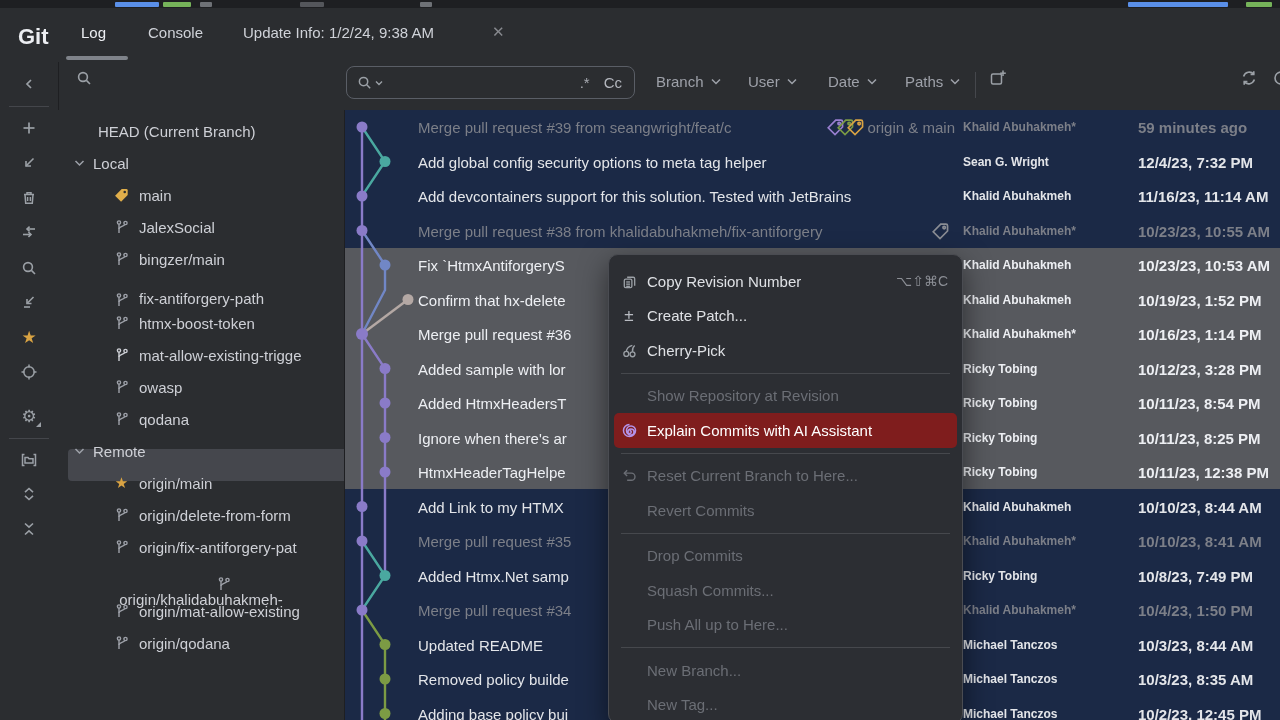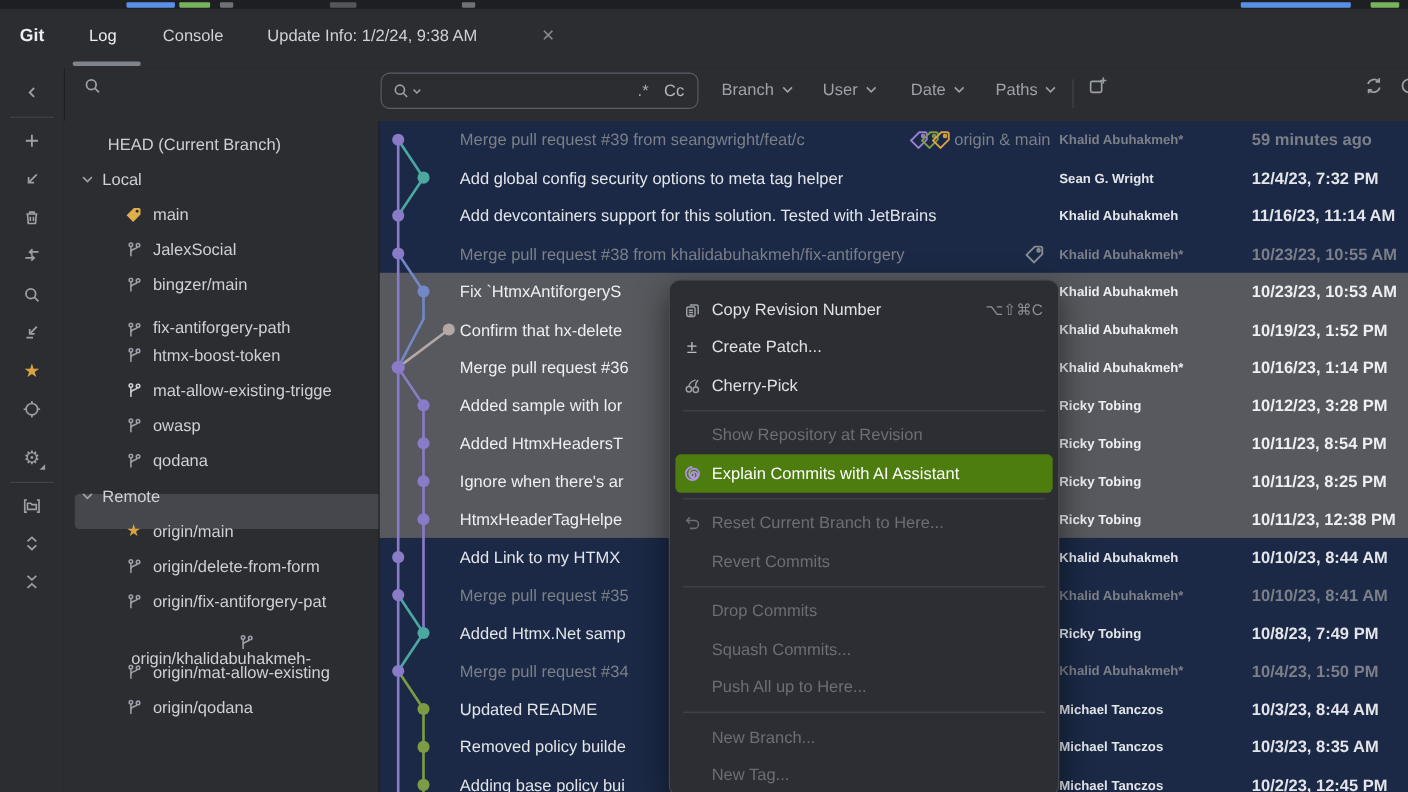--- a/index.html
+++ b/index.html
@@ -6,21 +6,21 @@
   .screen{position:relative;width:1280px;height:720px;overflow:hidden;
           font-family:"Liberation Sans",sans-serif;background:#1e1f22;color:#dfe1e5;}
 
   
   .estrip{position:absolute;left:0;top:0;width:1280px;height:8px;background:#1e1f22;overflow:hidden;}
   .efrag{position:absolute;top:2px;height:5px;border-radius:1px;}
 
   
   .header{position:absolute;left:0;top:8px;width:1280px;height:54px;background:#2b2d30;
           border-bottom:1px solid #1e1f22;}
-  .tool-label{position:absolute;left:18px;top:16px;font-size:16px;font-weight:700;color:#eceef2;}
+  .tool-label{position:absolute;left:18px;top:16px;font-size:22px;font-weight:700;color:#eceef2;}
   .tab{position:absolute;top:16px;font-size:15px;color:#cfd2d8;}
   .tab-underline{position:absolute;left:66px;top:48px;width:62px;height:4px;border-radius:2px;background:#7f838a;}
   .tab-close{position:absolute;left:492px;top:15px;font-size:15px;color:#87898e;}
 
   
   .toolbar{position:absolute;left:0;top:62px;width:1280px;height:48px;background:#2b2d30;
            border-bottom:1px solid #1e1f22;}
   .tb-abs{position:absolute;}
   .searchfield{position:absolute;left:346px;top:4px;width:289px;height:33px;border:1.5px solid #5a5e66;
                border-radius:8px;display:flex;align-items:center;background:#2b2d30;box-sizing:border-box;}
@@ -69,21 +69,21 @@
   
   .cmenu{position:absolute;left:608px;top:254px;width:355px;height:470px;background:#2c2e33;
          border:1px solid #4a4c52;border-radius:10px;box-sizing:border-box;
          box-shadow:0 10px 28px rgba(0,0,0,.5);padding-top:9px;z-index:10;}
   .mi{height:34.5px;margin:0 5px;padding:0 9px 0 5px;display:flex;align-items:center;border-radius:5px;
       font-size:15px;color:#dfe1e5;}
   .mi .mi-ic{width:20px;height:20px;margin-right:8px;display:flex;align-items:center;justify-content:center;flex:none;}
   .mi .mi-label{flex:1;white-space:nowrap;overflow:hidden;}
   .mi .mi-sc{color:#8b8e95;font-size:14px;margin-left:12px;}
   .mi.disabled{color:#6b6e75;}
-  .mi.hl{background:#4d7c0f;color:#ffffff;}
+  .mi.hl{background:#7f1d1d;color:#ffffff;}
   .msep{height:1px;background:#46484d;margin:5px 12px;}
   .pm-glyph{font-size:17px;color:#b9bcc3;line-height:20px;}
 </style>
 </head>
 <body>
 
 <div class="screen">
 
   <div class="estrip">
     <div class="efrag" style="left:115px;width:44px;background:#5a8fe8;"></div>

